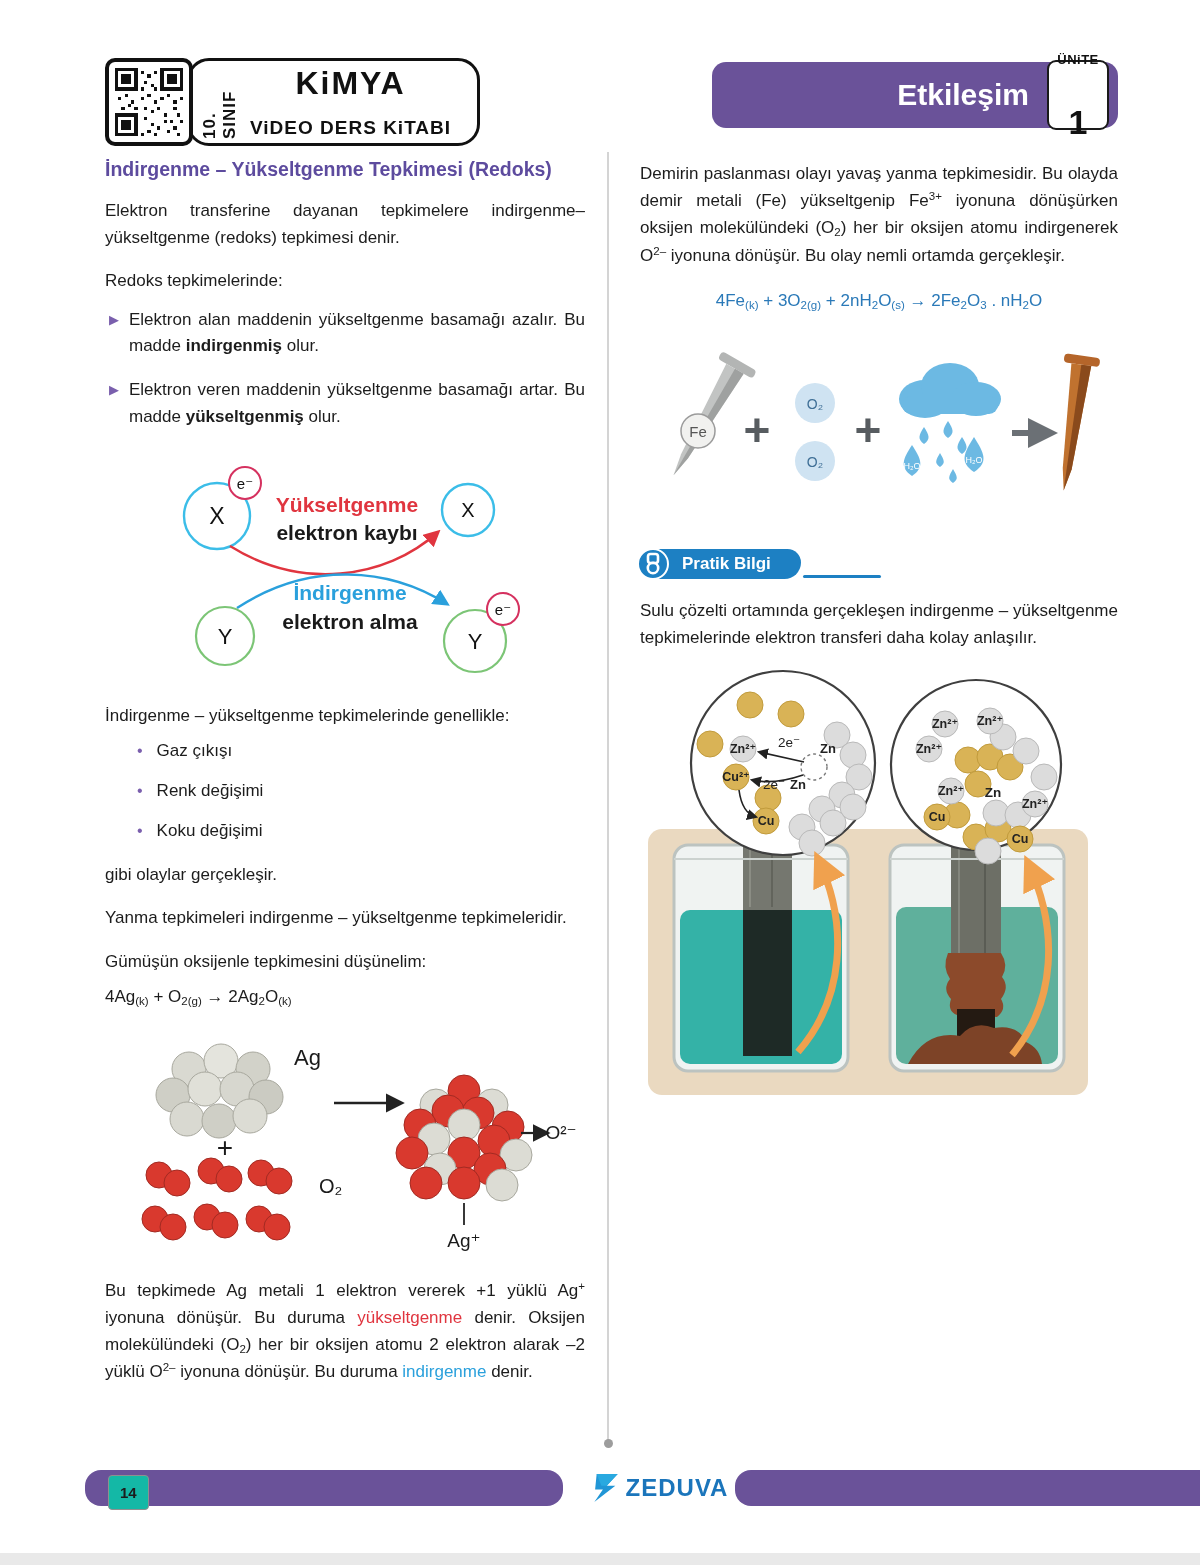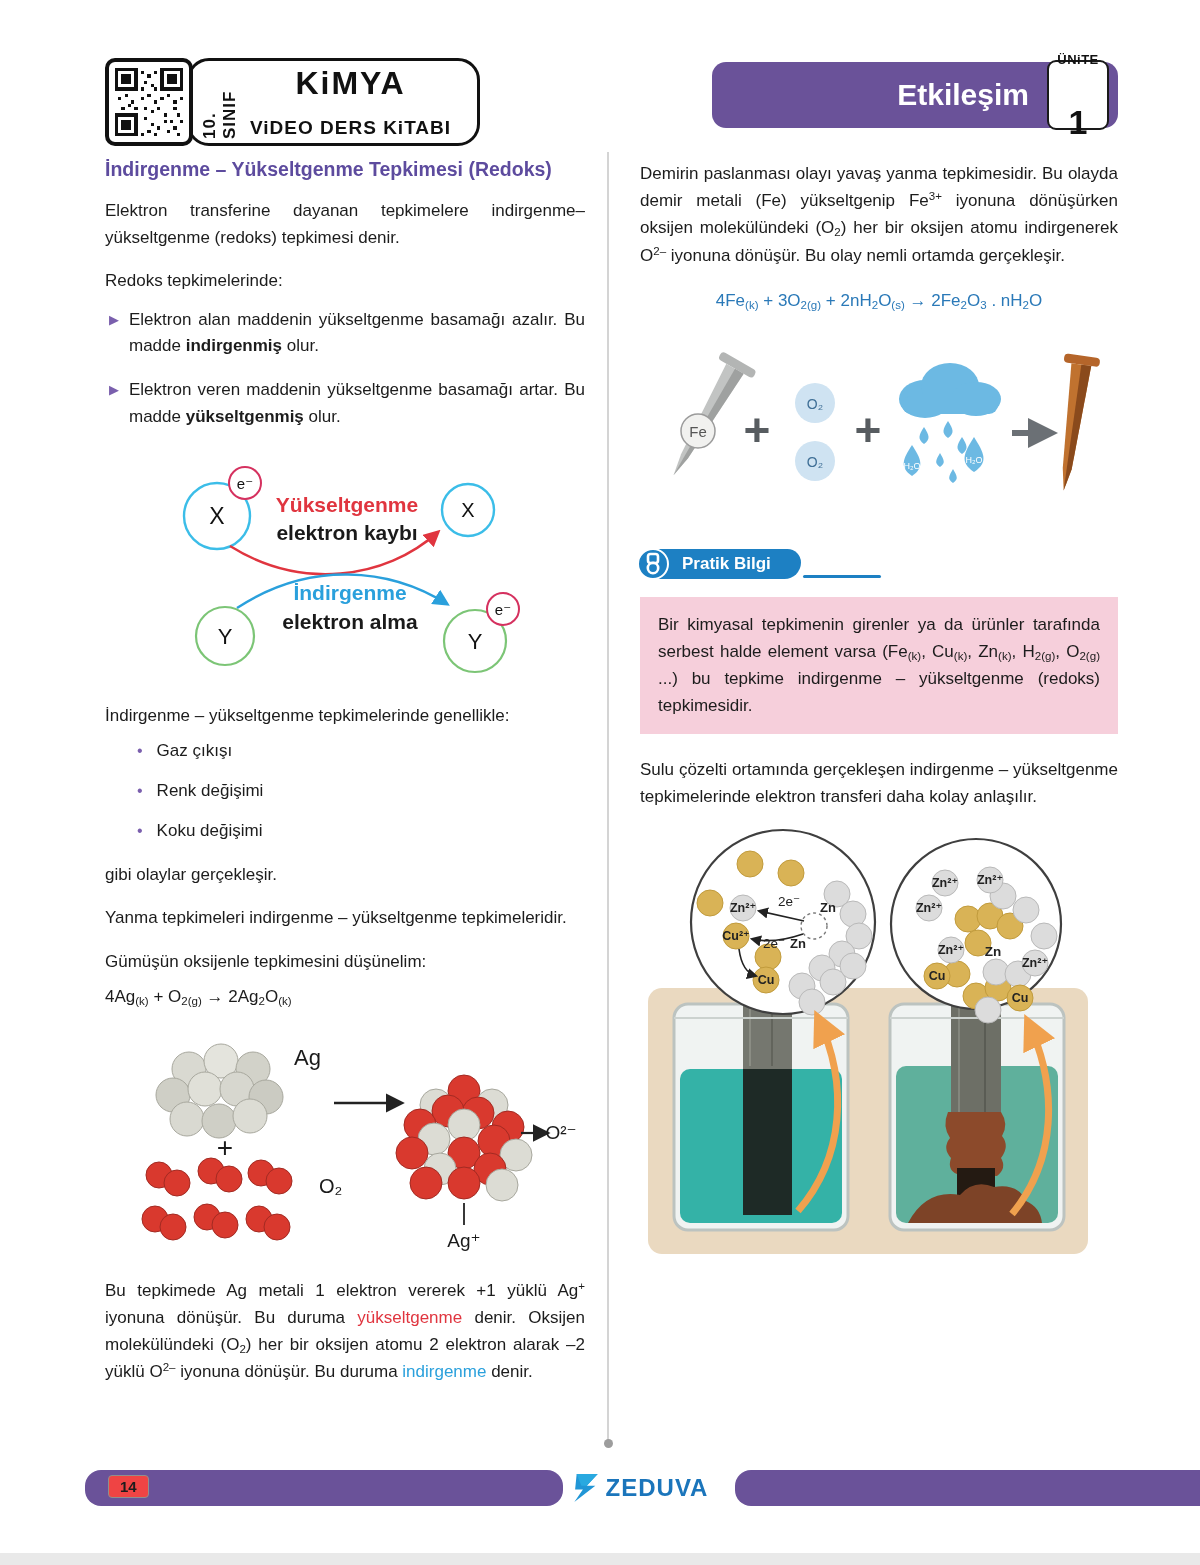--- a/index.html
+++ b/index.html
@@ -58,22 +58,22 @@
   .pratik-row { display:flex; align-items:flex-end; margin:14px 0 18px; }
   .pratik-tab { position:relative; background:#1d80c3; color:#fff; font-weight:bold; font-size:17px; padding:5px 30px 5px 42px; border-radius:16px 18px 22px 16px; }
   .pratik-ico { position:absolute; left:-4px; top:-2px; }
   .pratik-line { width:78px; height:3px; background:#1d80c3; margin-left:2px; margin-bottom:1px; border-radius:2px; }
   .pinkbox { background:#f6cfdb; padding:14px 18px; font-size:17px; line-height:1.6; text-align:justify; margin-bottom:22px; }
 
   
   .footer-bar { position:absolute; height:36px; background:#6a5299; top:1470px; }
   .footer-bar.left { left:85px; width:478px; border-radius:16px; }
   .footer-bar.right { left:735px; width:475px; border-radius:16px 0 0 16px; }
-  .page-num { position:absolute; left:108px; top:1475px; background:#ef4444; border:1.5px solid #8f8f8f; border-radius:4px; padding:2px 11px; font-weight:bold; font-size:15px; z-index:2; }
-  .zeduva { position:absolute; left:565px; top:1472px; width:150px; display:flex; align-items:center; justify-content:center; gap:6px; }
+  .page-num { position:absolute; left:108px; top:1475px; background:#14b8a6; border:1.5px solid #8f8f8f; border-radius:4px; padding:8px 11px; font-weight:bold; font-size:15px; z-index:2; }
+  .zeduva { position:absolute; left:585px; top:1472px; width:150px; display:flex; align-items:center; justify-content:center; gap:6px; }
   .zeduva .brand { color:#1b75bb; font-weight:800; font-size:24px; letter-spacing:1px; }
   .bottom-strip { position:absolute; left:0; bottom:0; width:1200px; height:12px; background:#e9e9e9; }
 
   svg text { font-family:"Liberation Sans","DejaVu Sans",sans-serif; }
 </style>
 </head>
 <body>
 
 <div class="page">
 
@@ -360,21 +360,20 @@
               <circle cx="17" cy="17" r="15" fill="#1d80c3" stroke="#fff" stroke-width="2"></circle>
               <rect x="12" y="7" width="10" height="9" rx="2.5" fill="none" stroke="#fff" stroke-width="2.6"></rect>
               <circle cx="17" cy="21" r="5.2" fill="none" stroke="#fff" stroke-width="2.6"></circle>
             </svg>
           </span>
           <span>Pratik Bilgi</span>
         </div>
         <div class="pratik-line"></div>
       </div>
 
-      <div class="pinkbox">Bir kimyasal tepkimenin girenler ya da ürünler tarafında serbest halde element varsa (Fe<sub>(k)</sub>, Cu<sub>(k)</sub>, Zn<sub>(k)</sub>, H<sub>2(g)</sub>, O<sub>2(g)</sub> ...) bu tepkime indirgenme – yükseltgenme (redoks) tepkimesidir.</div>
 
       <p class="p">Sulu çözelti ortamında gerçekleşen indirgenme – yükseltgenme tepkimelerinde elektron transferi daha kolay anlaşılır.</p>
 
       <figure class="fig-exp">
         <svg width="446" height="432" viewBox="0 0 446 432">
           <defs>
             <marker id="mOrange" viewBox="0 0 12 12" refX="9" refY="6" markerWidth="5" markerHeight="5" orient="auto-start-reverse">
                 <path d="M0 0 L12 6 L0 12 z" fill="#f0a14e"></path>
               </marker>
             <marker id="mBlk2" viewBox="0 0 10 10" refX="8" refY="5" markerWidth="7" markerHeight="7" orient="auto-start-reverse">

